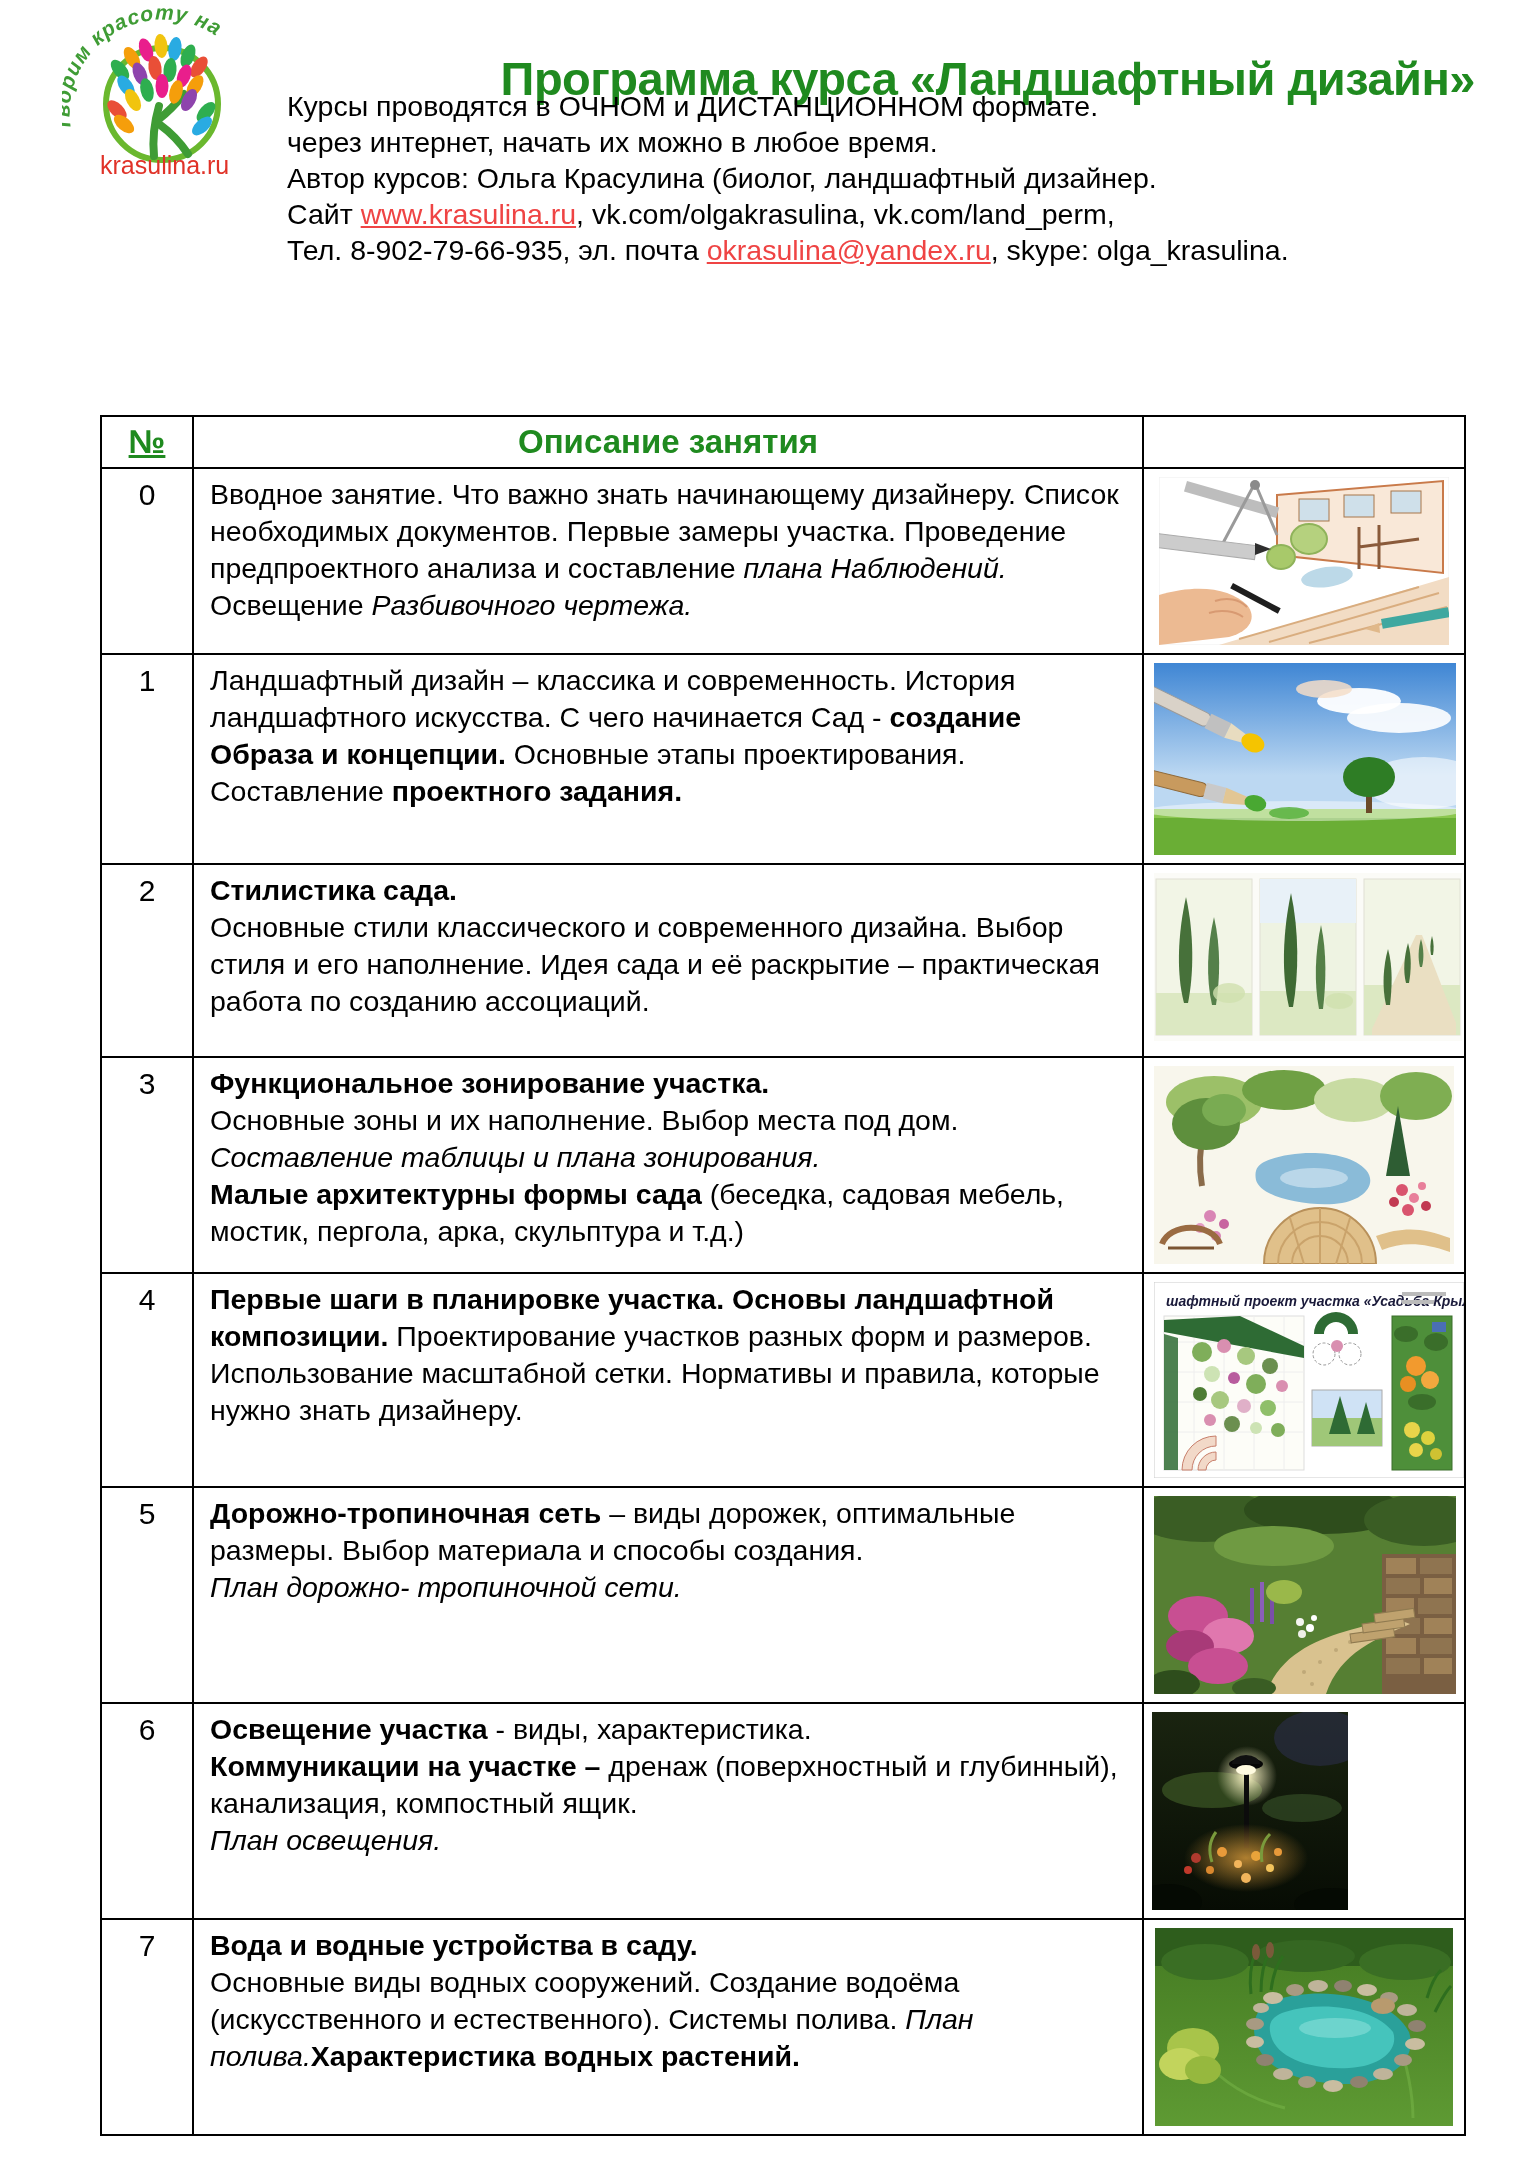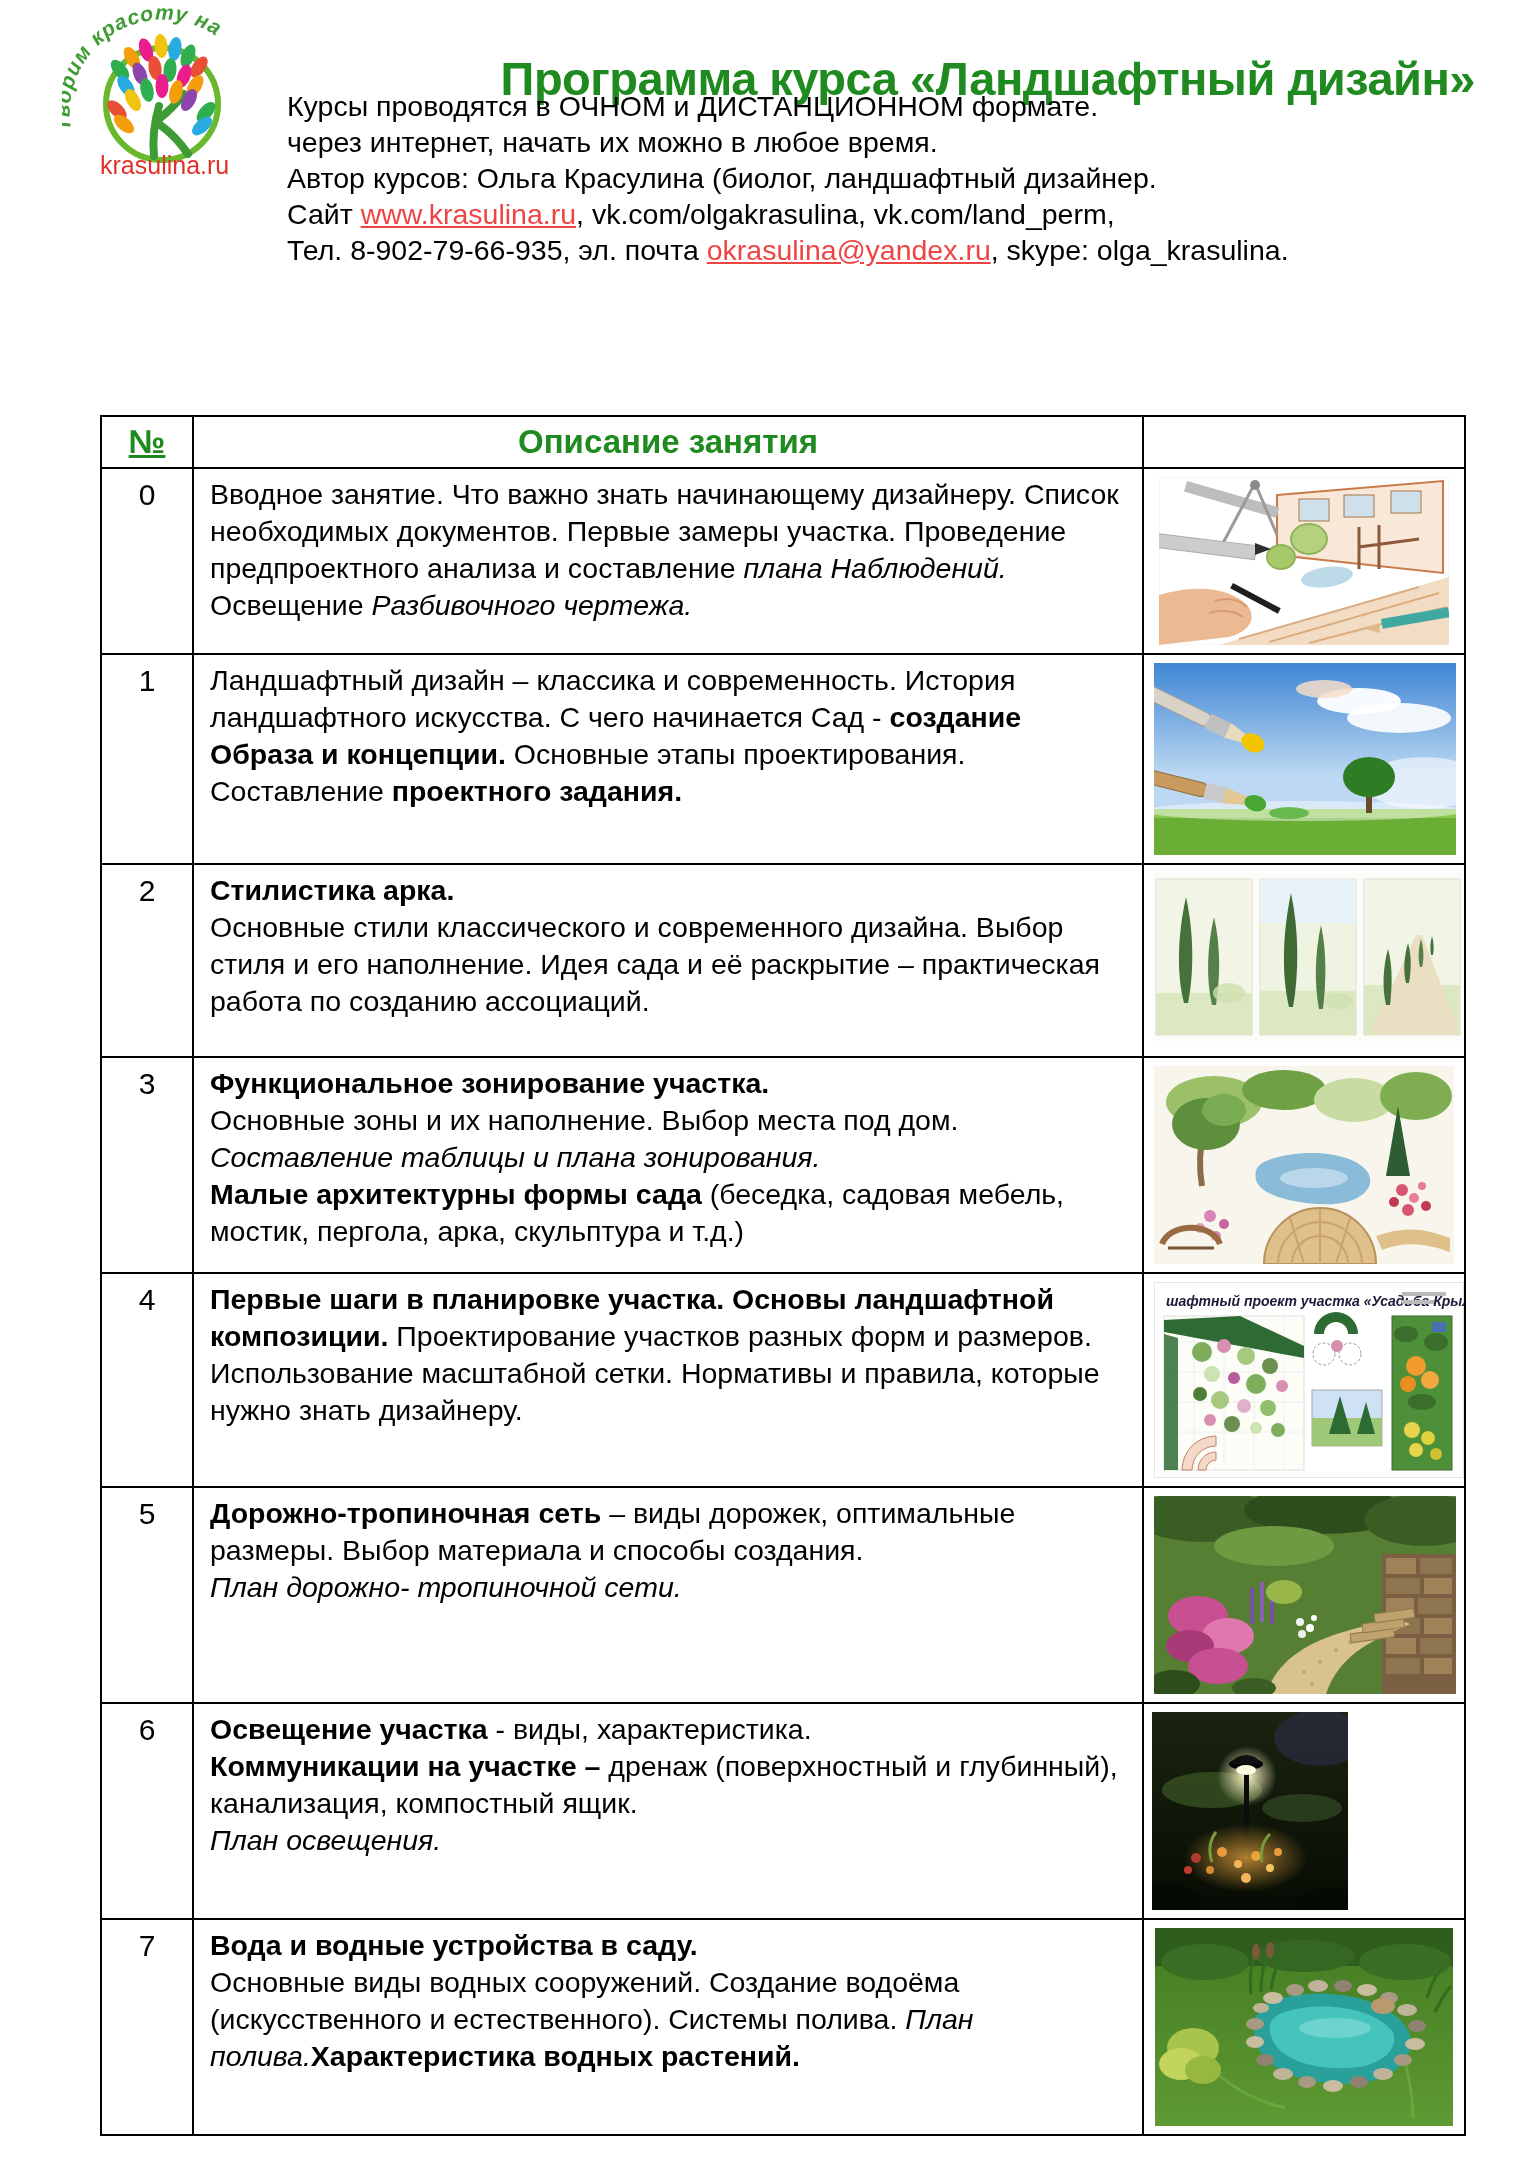--- a/index.html
+++ b/index.html
@@ -170,21 +170,21 @@
             <polygon points="70,117 100,122 100,128 70,133" fill="#e2c694"></polygon>
             <ellipse cx="102" cy="125" rx="11" ry="8" fill="#49a832"></ellipse>
           </g>
           <ellipse cx="135" cy="150" rx="20" ry="6" fill="#58b13e" opacity="0.85"></ellipse>
         </svg>
       </td>
     </tr>
 
     <tr style="height:193px">
       <td class="num"><span>2</span></td>
-      <td class="desc"><span class="b">Стилистика арка.</span><br><span>Основные стили классического и современного дизайна. Выбор стиля и его наполнение. Идея сада и её раскрытие – практическая работа по созданию ассоциаций.</span></td>
+      <td class="desc"><span class="b">Стилистика сада.</span><br><span>Основные стили классического и современного дизайна. Выбор стиля и его наполнение. Идея сада и её раскрытие – практическая работа по созданию ассоциаций.</span></td>
       <td class="img">
         <svg width="308" height="168" viewBox="0 0 308 168">
           <rect width="308" height="168" fill="#fbfbf7"></rect>
           <g>
             <rect x="2" y="6" width="96" height="156" fill="#f2f5e6" stroke="#e0e0d4"></rect>
             <rect x="2" y="120" width="96" height="42" fill="#dce8c2"></rect>
             <path d="M30,130 C22,100 24,60 32,24 C40,60 40,100 34,130 Z" fill="#47713a"></path>
             <path d="M58,132 C52,106 53,74 60,44 C67,74 66,106 62,132 Z" fill="#55804a"></path>
             <ellipse cx="75" cy="120" rx="16" ry="10" fill="#cfe0ae" opacity="0.8"></ellipse>
           </g>

